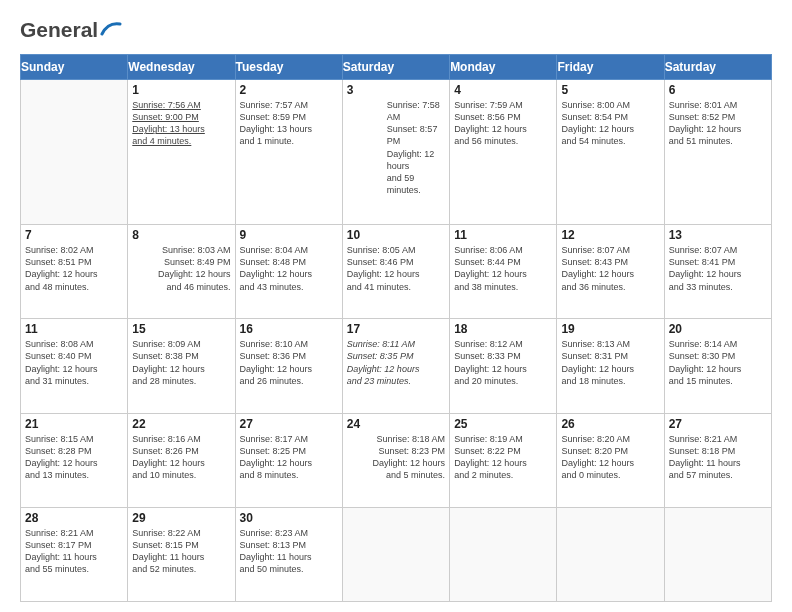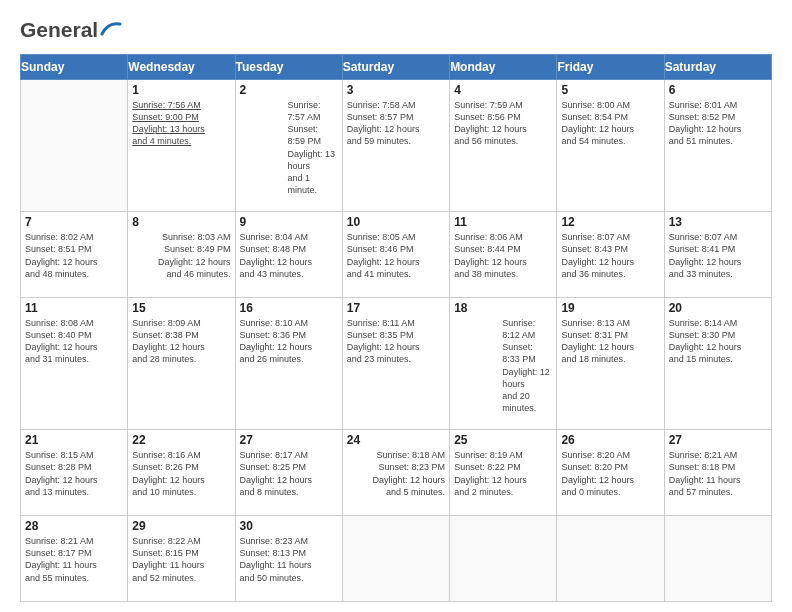--- a/index.html
+++ b/index.html
@@ -116,28 +116,28 @@
           <td class="empty-cell"></td>
           <td>
             <div class="day-number">1</div>
             <div class="day-info" style="white-space: pre-line; text-decoration: underline;">Sunrise: 7:56 AM
 Sunset: 9:00 PM
 Daylight: 13 hours
 and 4 minutes.</div>
           </td>
           <td>
             <div class="day-number">2</div>
-            <div class="day-info" style="white-space: pre-line; margin-left: 48px;">Sunrise: 7:57 AM
+            <div class="day-info" style="white-space: pre-line;">Sunrise: 7:57 AM
 Sunset: 8:59 PM
 Daylight: 13 hours
 and 1 minute.</div>
           </td>
           <td>
             <div class="day-number">3</div>
-            <div class="day-info" style="white-space: pre-line;">Sunrise: 7:58 AM
+            <div class="day-info" style="white-space: pre-line; margin-left: 40px;">Sunrise: 7:58 AM
 Sunset: 8:57 PM
 Daylight: 12 hours
 and 59 minutes.</div>
           </td>
           <td>
             <div class="day-number">4</div>
             <div class="day-info" style="white-space: pre-line;">Sunrise: 7:59 AM
 Sunset: 8:56 PM
 Daylight: 12 hours
 and 56 minutes.</div>
@@ -225,28 +225,28 @@
           </td>
           <td>
             <div class="day-number">16</div>
             <div class="day-info" style="white-space: pre-line;">Sunrise: 8:10 AM
 Sunset: 8:36 PM
 Daylight: 12 hours
 and 26 minutes.</div>
           </td>
           <td>
             <div class="day-number">17</div>
-            <div class="day-info" style="white-space: pre-line;">Sunrise: 8:11 AM
+            <div class="day-info" style="white-space: pre-line; font-style: italic;">Sunrise: 8:11 AM
 Sunset: 8:35 PM
 Daylight: 12 hours
 and 23 minutes.</div>
           </td>
           <td>
             <div class="day-number">18</div>
-            <div class="day-info" style="white-space: pre-line; margin-left: 48px;">Sunrise: 8:12 AM
+            <div class="day-info" style="white-space: pre-line;">Sunrise: 8:12 AM
 Sunset: 8:33 PM
 Daylight: 12 hours
 and 20 minutes.</div>
           </td>
           <td>
             <div class="day-number">19</div>
             <div class="day-info" style="white-space: pre-line;">Sunrise: 8:13 AM
 Sunset: 8:31 PM
 Daylight: 12 hours
 and 18 minutes.</div>

